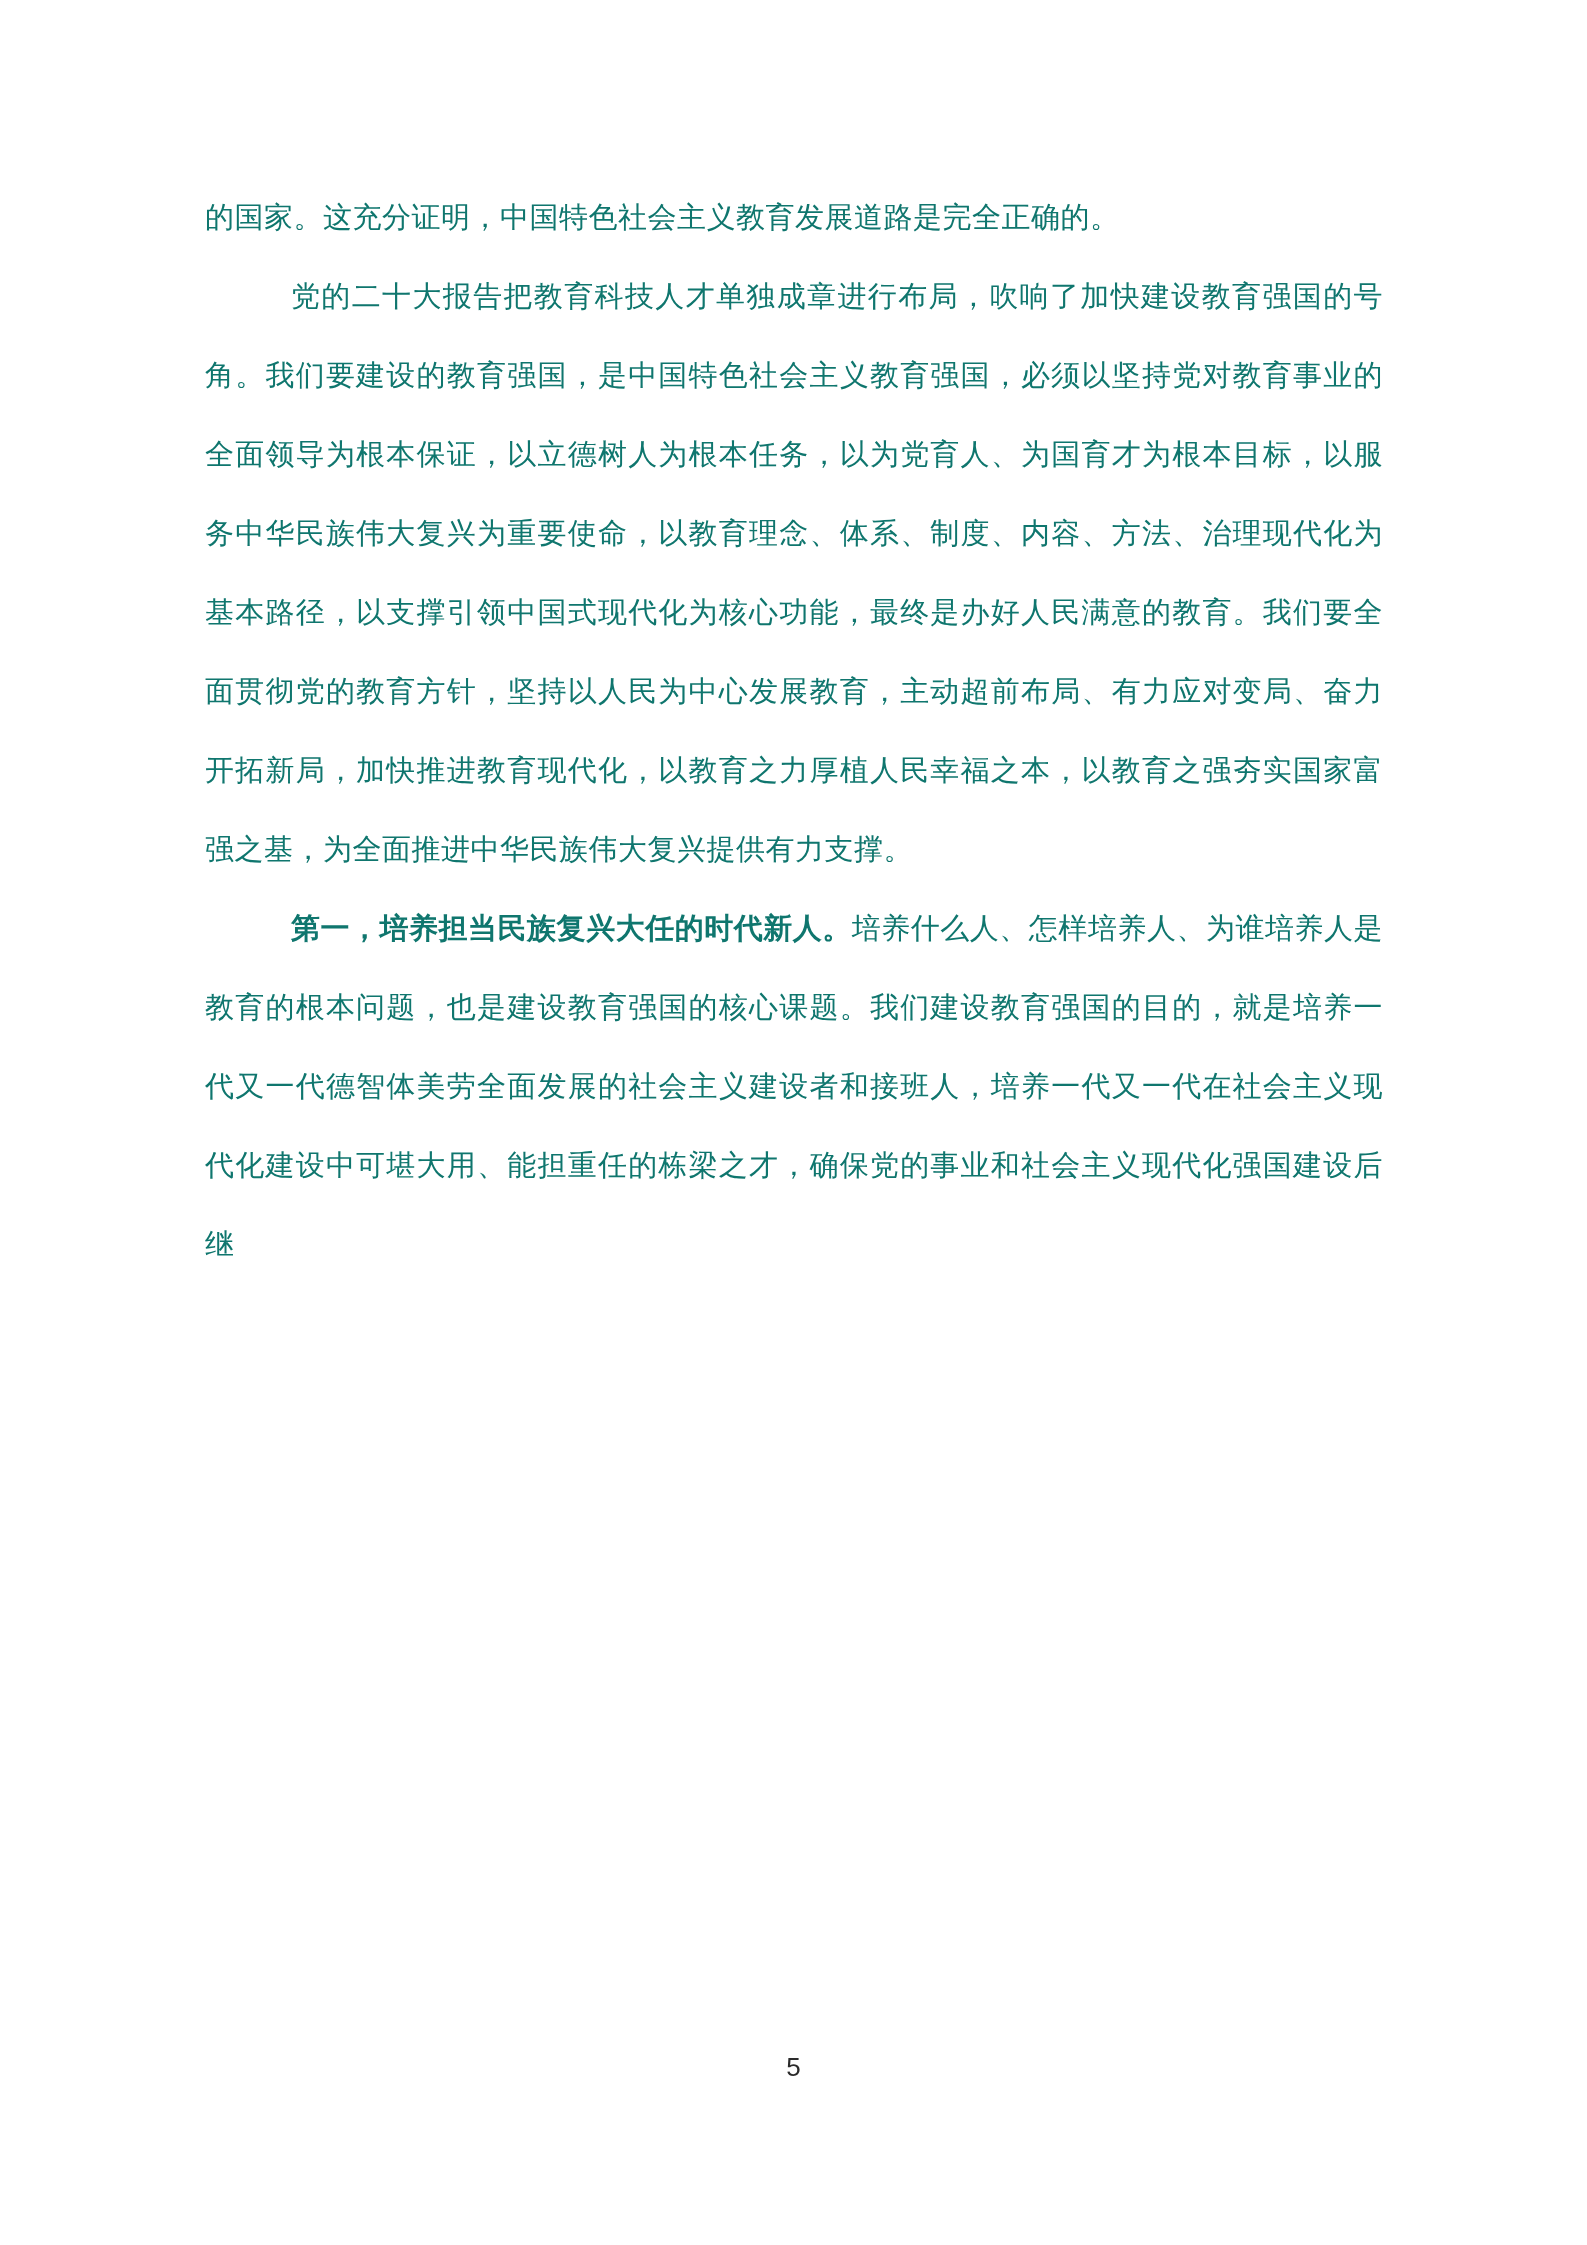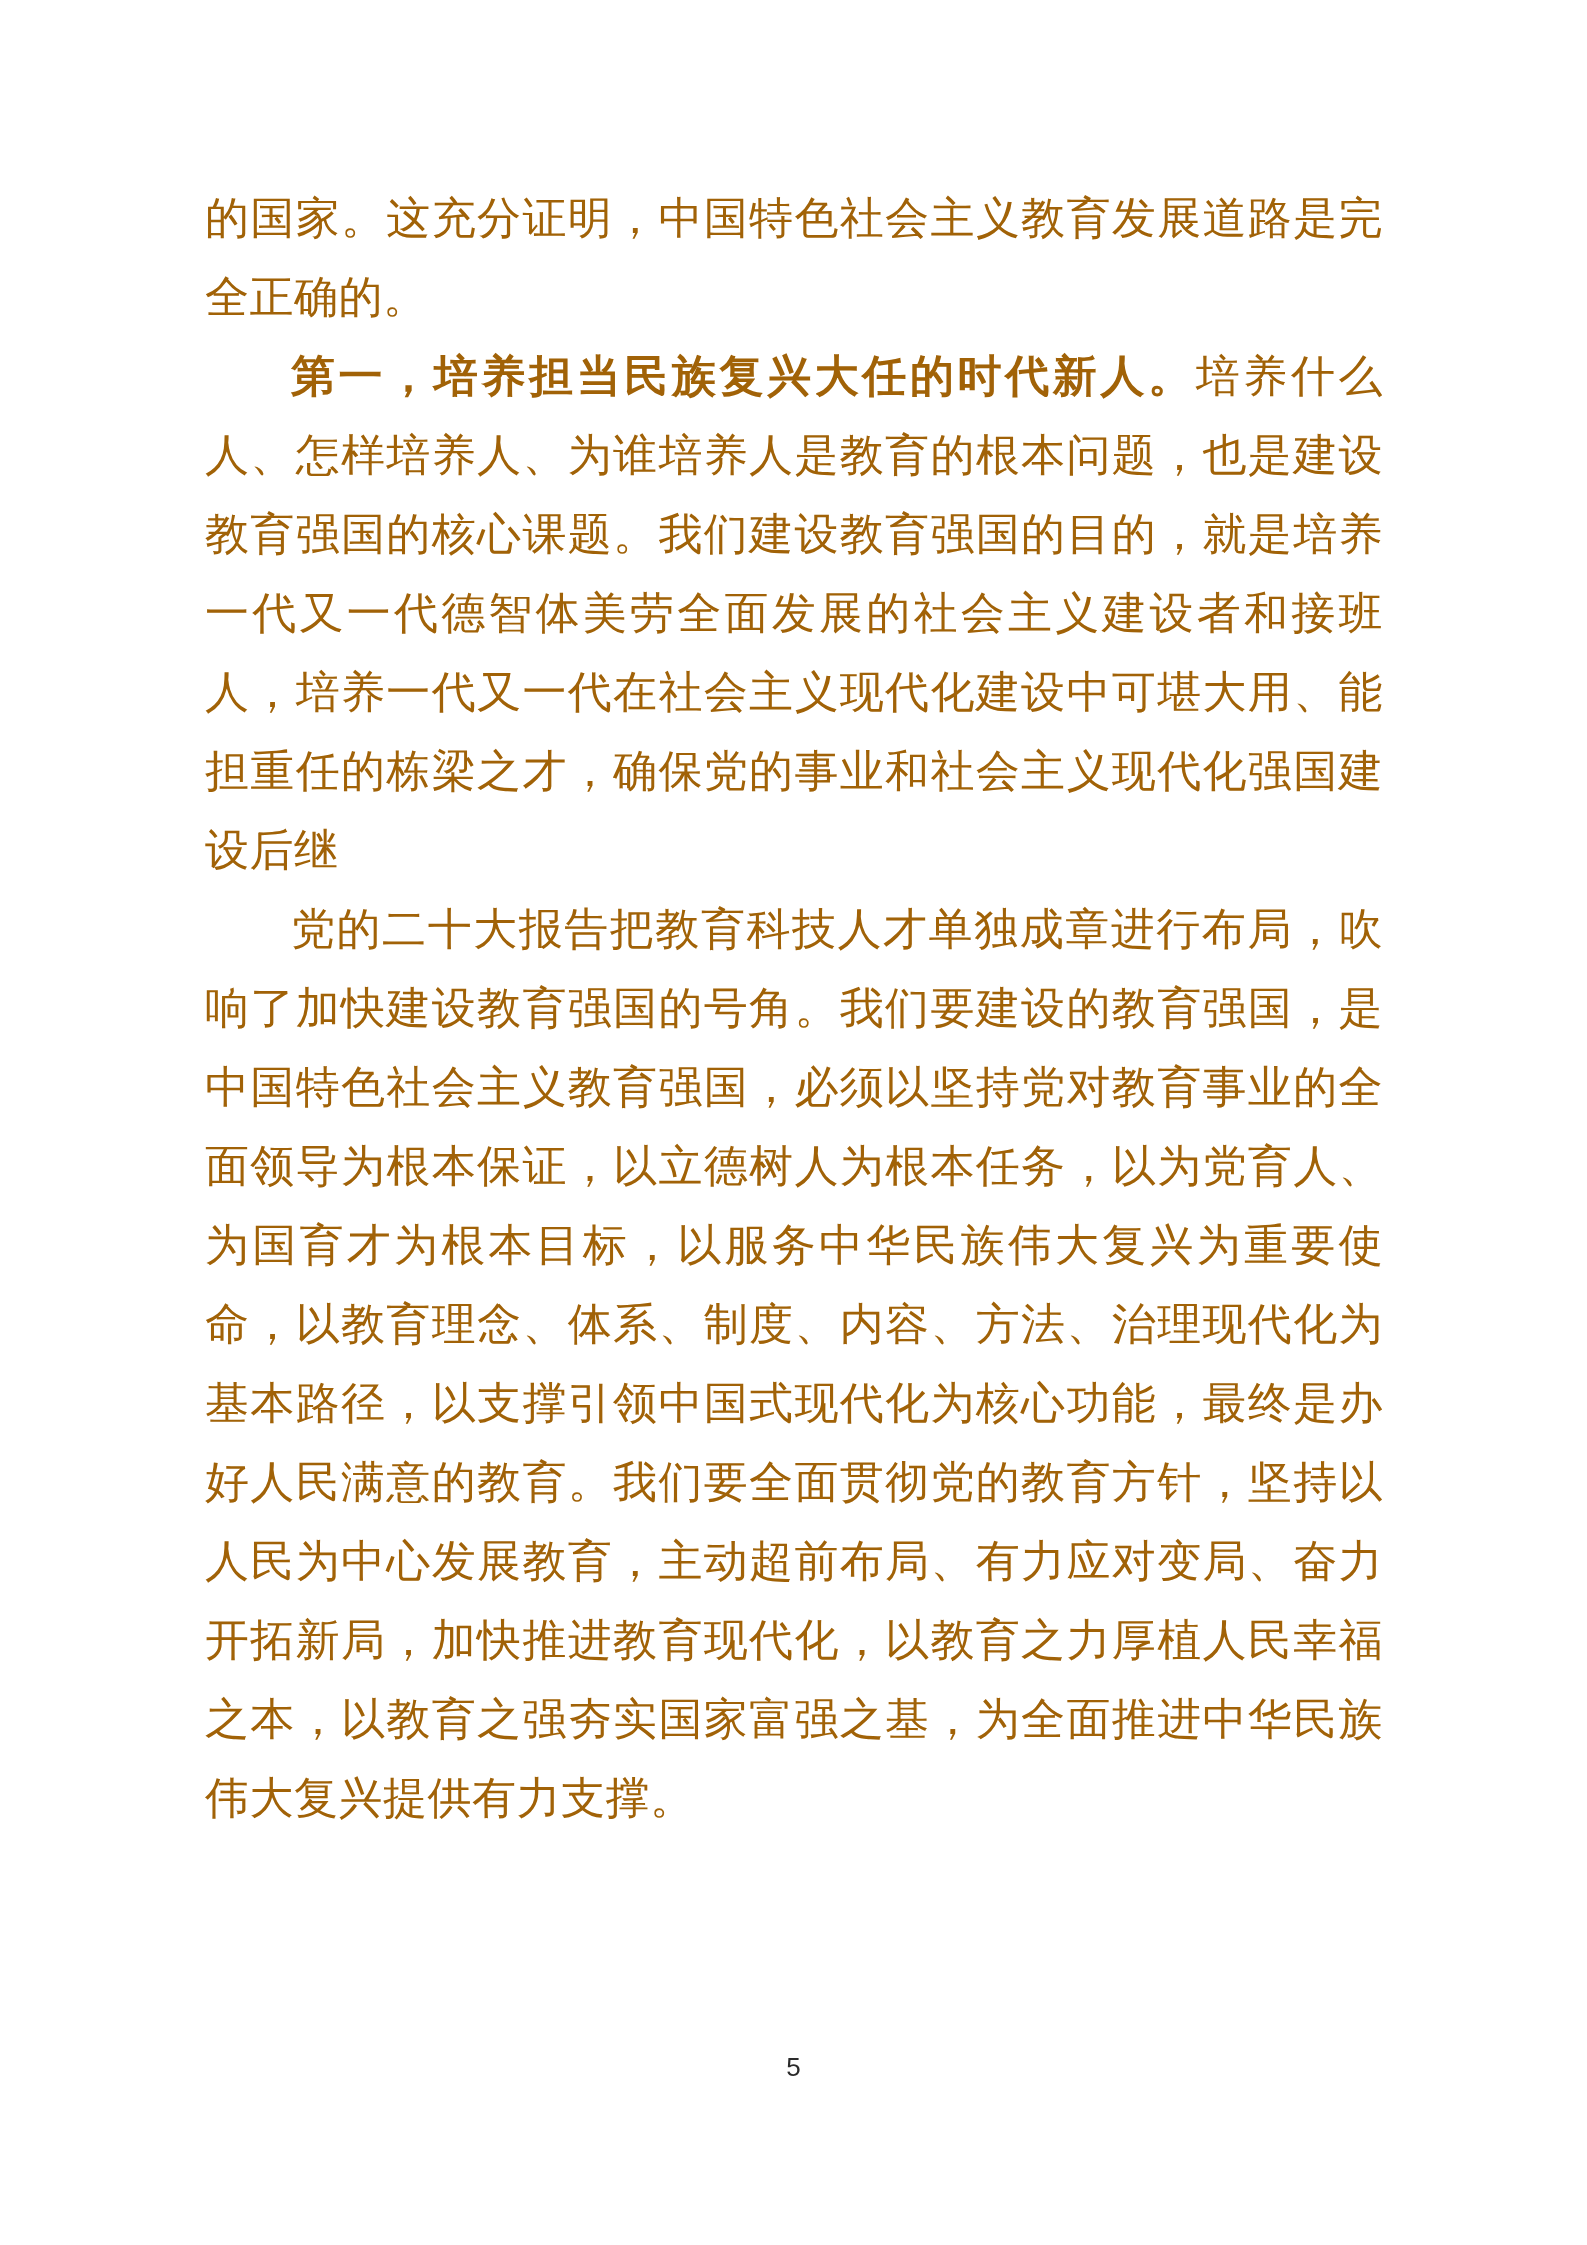--- a/index.html
+++ b/index.html
@@ -23,27 +23,27 @@
     height: 2245px;
     background: #ffffff;
   }
   .content {
     position: absolute;
     left: 205px;
     top: 178px;
     width: 1178px;
   }
   .para {
-    font-size: 44px;
+    font-size: 29px;
     line-height: 79px;
     letter-spacing: 0.5px;
     text-align: justify;
     text-justify: inter-ideograph;
     margin: 0;
-    color: #a16207;
+    color: #0f766e;
   }
   .indent {
     text-indent: 86px;
   }
   .bold-lead {
     font-weight: bold;
   }
   .page-number {
     position: absolute;
     left: 0;
@@ -56,20 +56,20 @@
 </style>
 </head>
 <body>
 
 <div class="page">
   <div class="content">
 
     <p class="para">的国家。这充分证明，中国特色社会主义教育发展道路是完全正确的。</p>
 
 
+    <p class="para indent">党的二十大报告把教育科技人才单独成章进行布局，吹响了加快建设教育强国的号角。我们要建设的教育强国，是中国特色社会主义教育强国，必须以坚持党对教育事业的全面领导为根本保证，以立德树人为根本任务，以为党育人、为国育才为根本目标，以服务中华民族伟大复兴为重要使命，以教育理念、体系、制度、内容、方法、治理现代化为基本路径，以支撑引领中国式现代化为核心功能，最终是办好人民满意的教育。我们要全面贯彻党的教育方针，坚持以人民为中心发展教育，主动超前布局、有力应对变局、奋力开拓新局，加快推进教育现代化，以教育之力厚植人民幸福之本，以教育之强夯实国家富强之基，为全面推进中华民族伟大复兴提供有力支撑。</p>
+
     <p class="para indent"><span class="bold-lead">第一，培养担当民族复兴大任的时代新人。</span><span>培养什么人、怎样培养人、为谁培养人是教育的根本问题，也是建设教育强国的核心课题。我们建设教育强国的目的，就是培养一代又一代德智体美劳全面发展的社会主义建设者和接班人，培养一代又一代在社会主义现代化建设中可堪大用、能担重任的栋梁之才，确保党的事业和社会主义现代化强国建设后继</span></p>
-
-    <p class="para indent">党的二十大报告把教育科技人才单独成章进行布局，吹响了加快建设教育强国的号角。我们要建设的教育强国，是中国特色社会主义教育强国，必须以坚持党对教育事业的全面领导为根本保证，以立德树人为根本任务，以为党育人、为国育才为根本目标，以服务中华民族伟大复兴为重要使命，以教育理念、体系、制度、内容、方法、治理现代化为基本路径，以支撑引领中国式现代化为核心功能，最终是办好人民满意的教育。我们要全面贯彻党的教育方针，坚持以人民为中心发展教育，主动超前布局、有力应对变局、奋力开拓新局，加快推进教育现代化，以教育之力厚植人民幸福之本，以教育之强夯实国家富强之基，为全面推进中华民族伟大复兴提供有力支撑。</p>
 
   </div>
 
   <div class="page-number">5</div>
 </div>
 
 </body></html>

